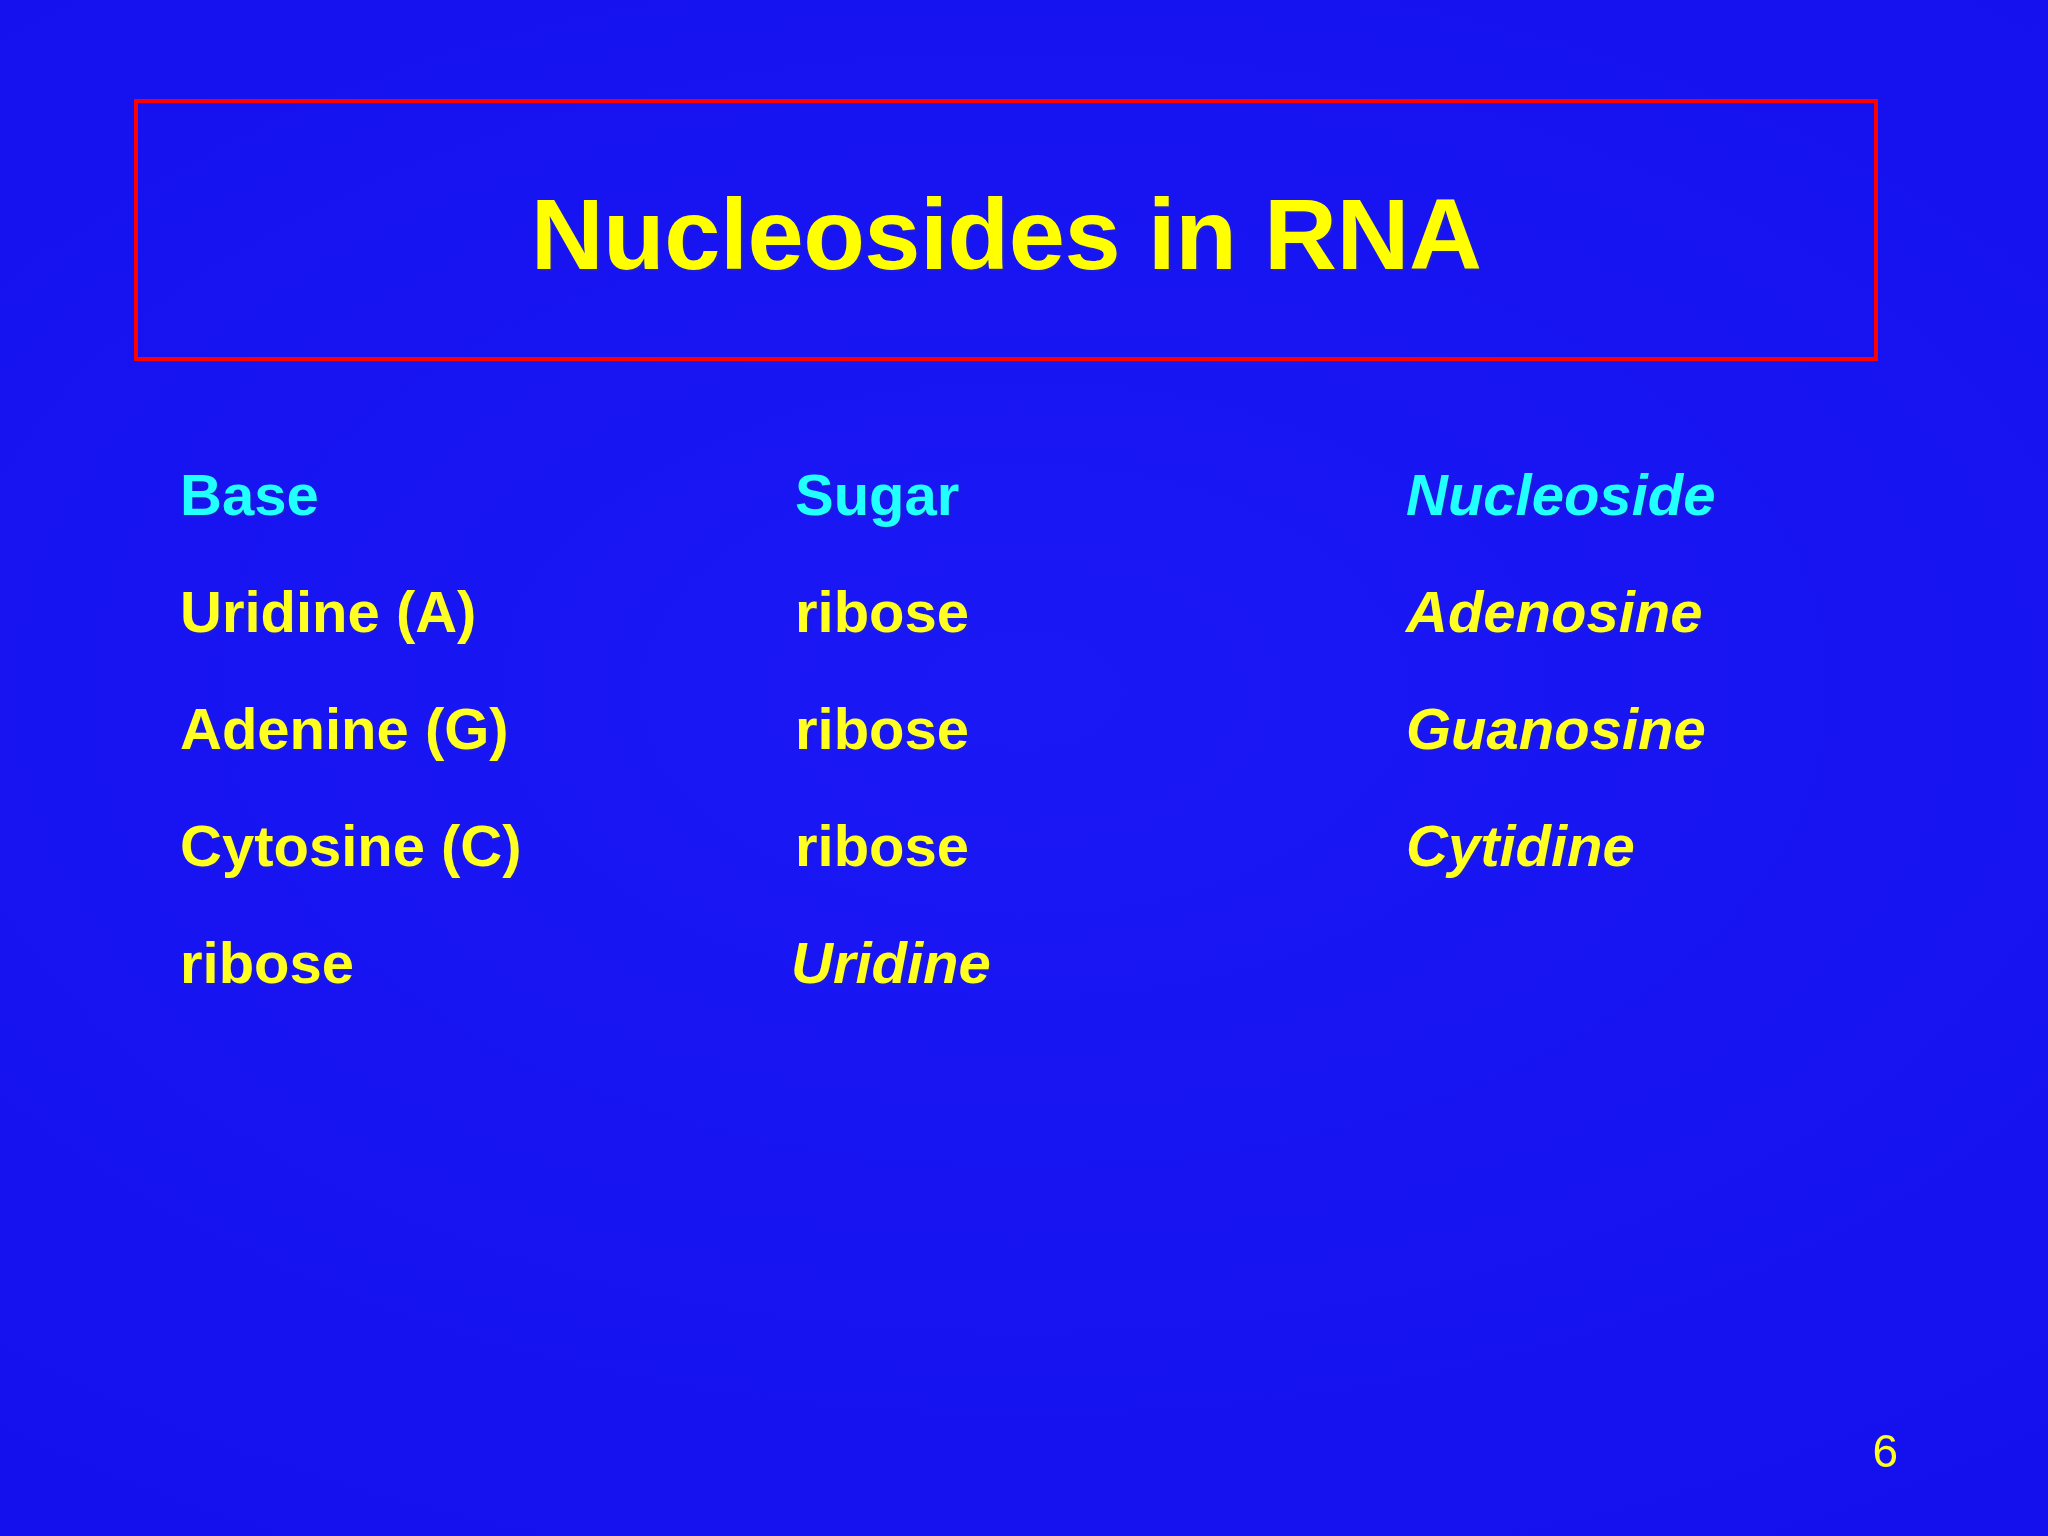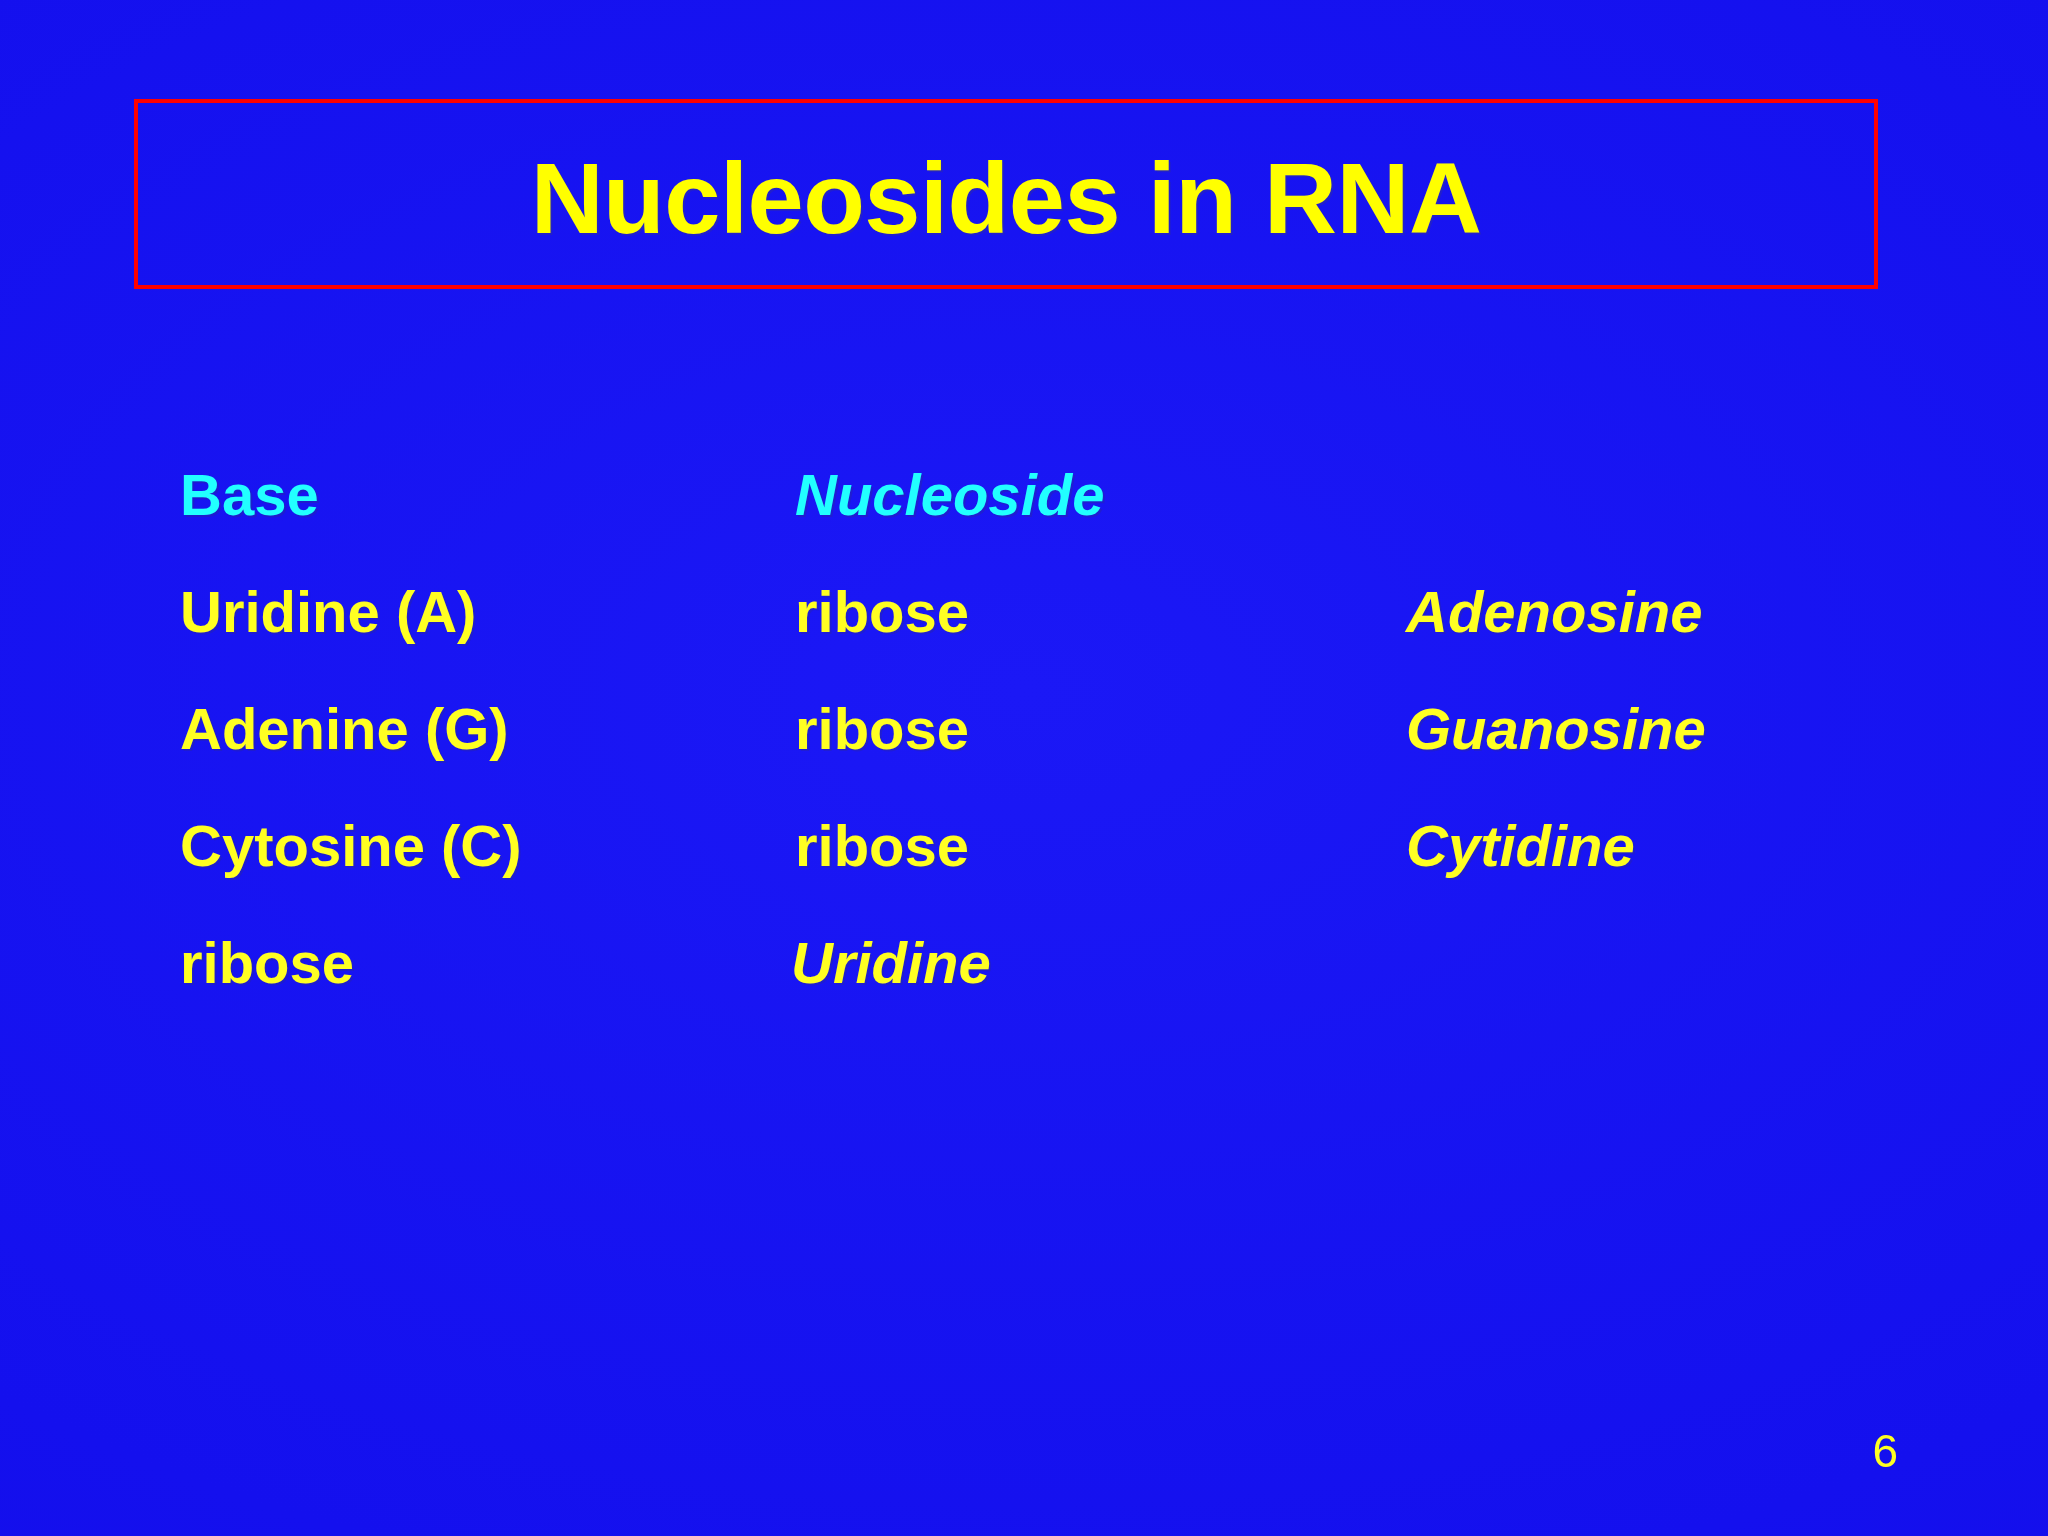--- a/index.html
+++ b/index.html
@@ -22,21 +22,21 @@
       #1410ee;
     overflow: hidden;
   }
 
   
   #title-box {
     position: absolute;
     left: 134px;
     top: 99px;
     width: 1744px;
-    height: 190px;
+    height: 262px;
     border: 4px solid #ff0000;
     box-sizing: border-box;
     display: flex;
     align-items: center;
     justify-content: center;
   }
   #title-text {
     font-size: 101px;
     font-weight: bold;
     color: #ffff00;
@@ -90,20 +90,21 @@
 <div id="slide">
 
   <div id="title-box">
     <div id="title-text">Nucleosides in RNA</div>
   </div>
 
   <div id="table">
 
     <div class="row header-row">
       <div class="cell col-base">Base</div>
+      <div class="cell col-sugar">Sugar</div>
       <div class="cell col-nucleoside">Nucleoside</div>
     </div>
 
     <div class="row data-row">
       <div class="cell col-base">Uridine (A)</div>
       <div class="cell col-sugar">ribose</div>
       <div class="cell col-nucleoside">Adenosine</div>
     </div>
 
     <div class="row data-row">

